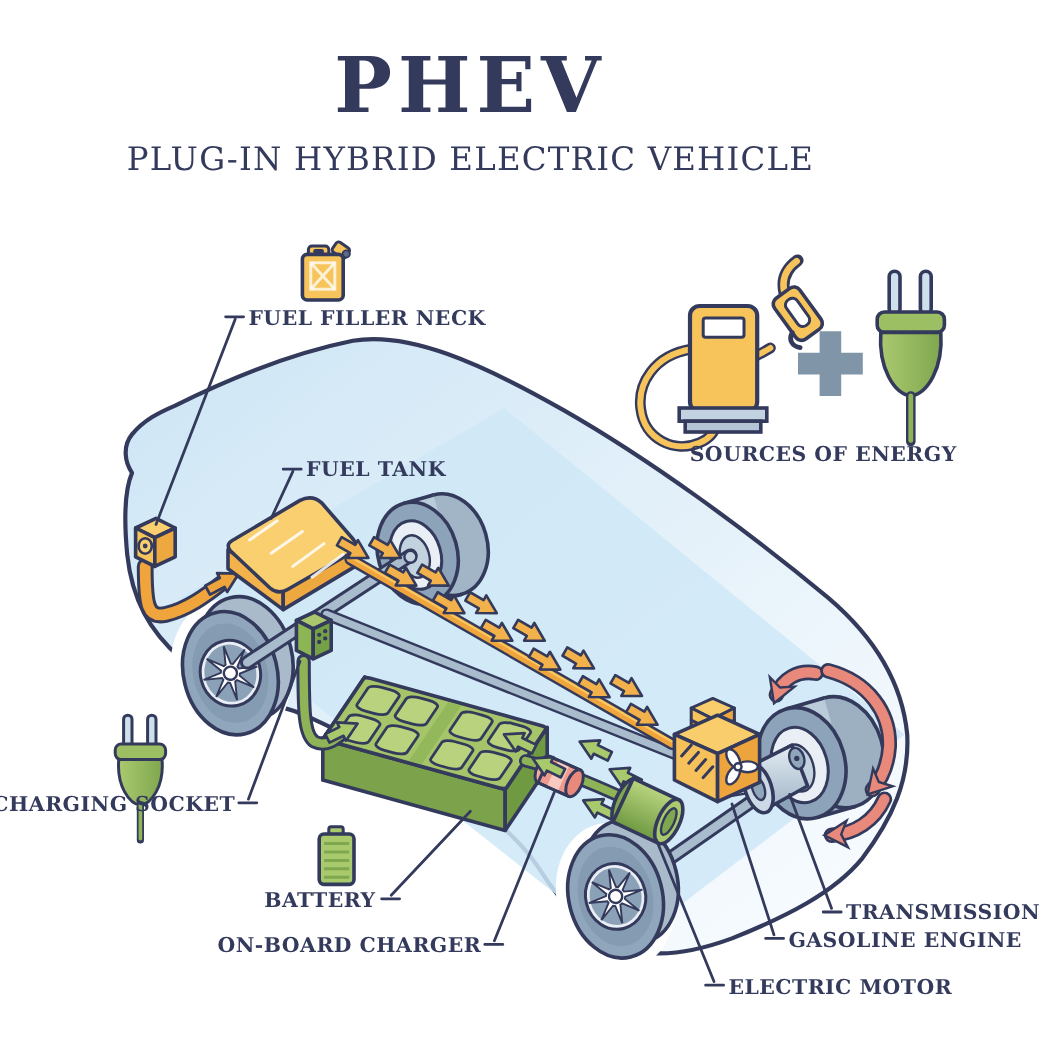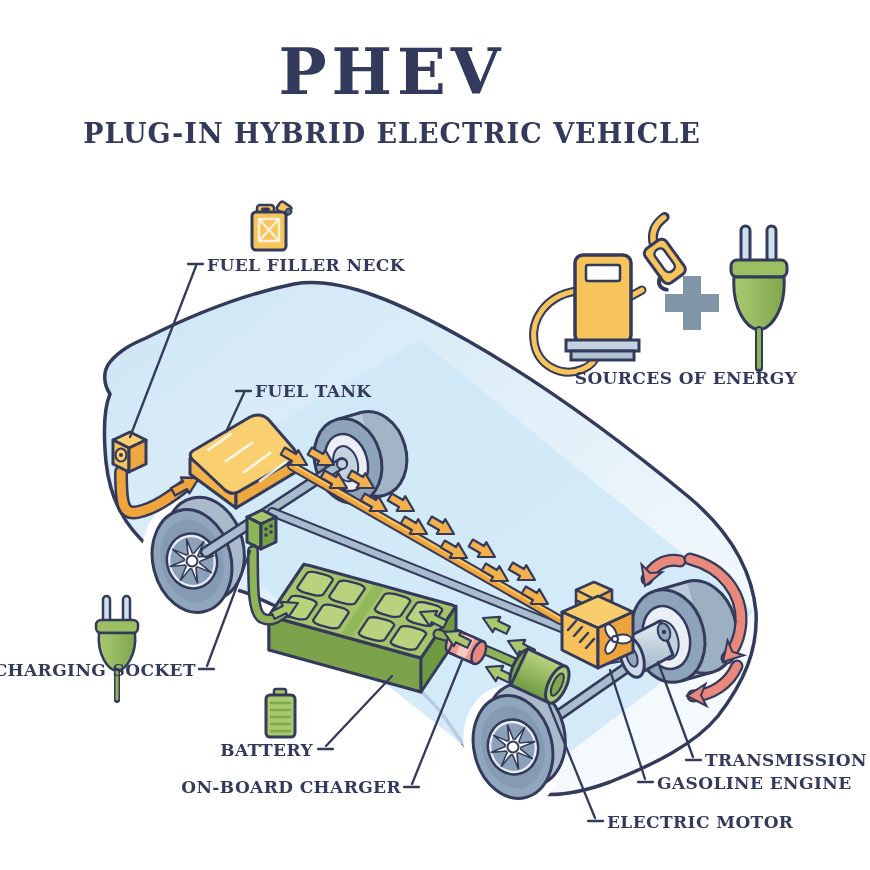--- a/index.html
+++ b/index.html
@@ -1,20 +1,20 @@
 <!DOCTYPE html>
 <html><head>
 <meta charset="utf-8">
 <style>
   html,body{margin:0;padding:0;background:#ffffff;}
   #stage{position:relative;width:870px;height:870px;background:#ffffff;overflow:hidden;
          font-family:"DejaVu Serif","Liberation Serif",serif;}
   #hdr{position:absolute;top:0;left:0;width:784px;text-align:center;z-index:5;}
   #hdr h1{margin:40px 0 0 0;font-size:64px;line-height:1;font-weight:bold;color:#333a5c;letter-spacing:5px;}
-  #hdr h2{margin:14px 0 0 0;font-size:27px;font-weight:bold;color:#333a5c;letter-spacing:1px;}
+  #hdr h2{margin:14px 0 0 0;font-size:27px;font-weight:normal;color:#333a5c;letter-spacing:1px;}
   svg{position:absolute;top:0;left:0;}
   svg text{font-family:"DejaVu Serif","Liberation Serif",serif;font-weight:bold;font-size:17px;
            fill:#333a5c;letter-spacing:.4px;}
 </style>
 </head>
 <body>
 
 <div id="stage">
 
   <div id="hdr">

